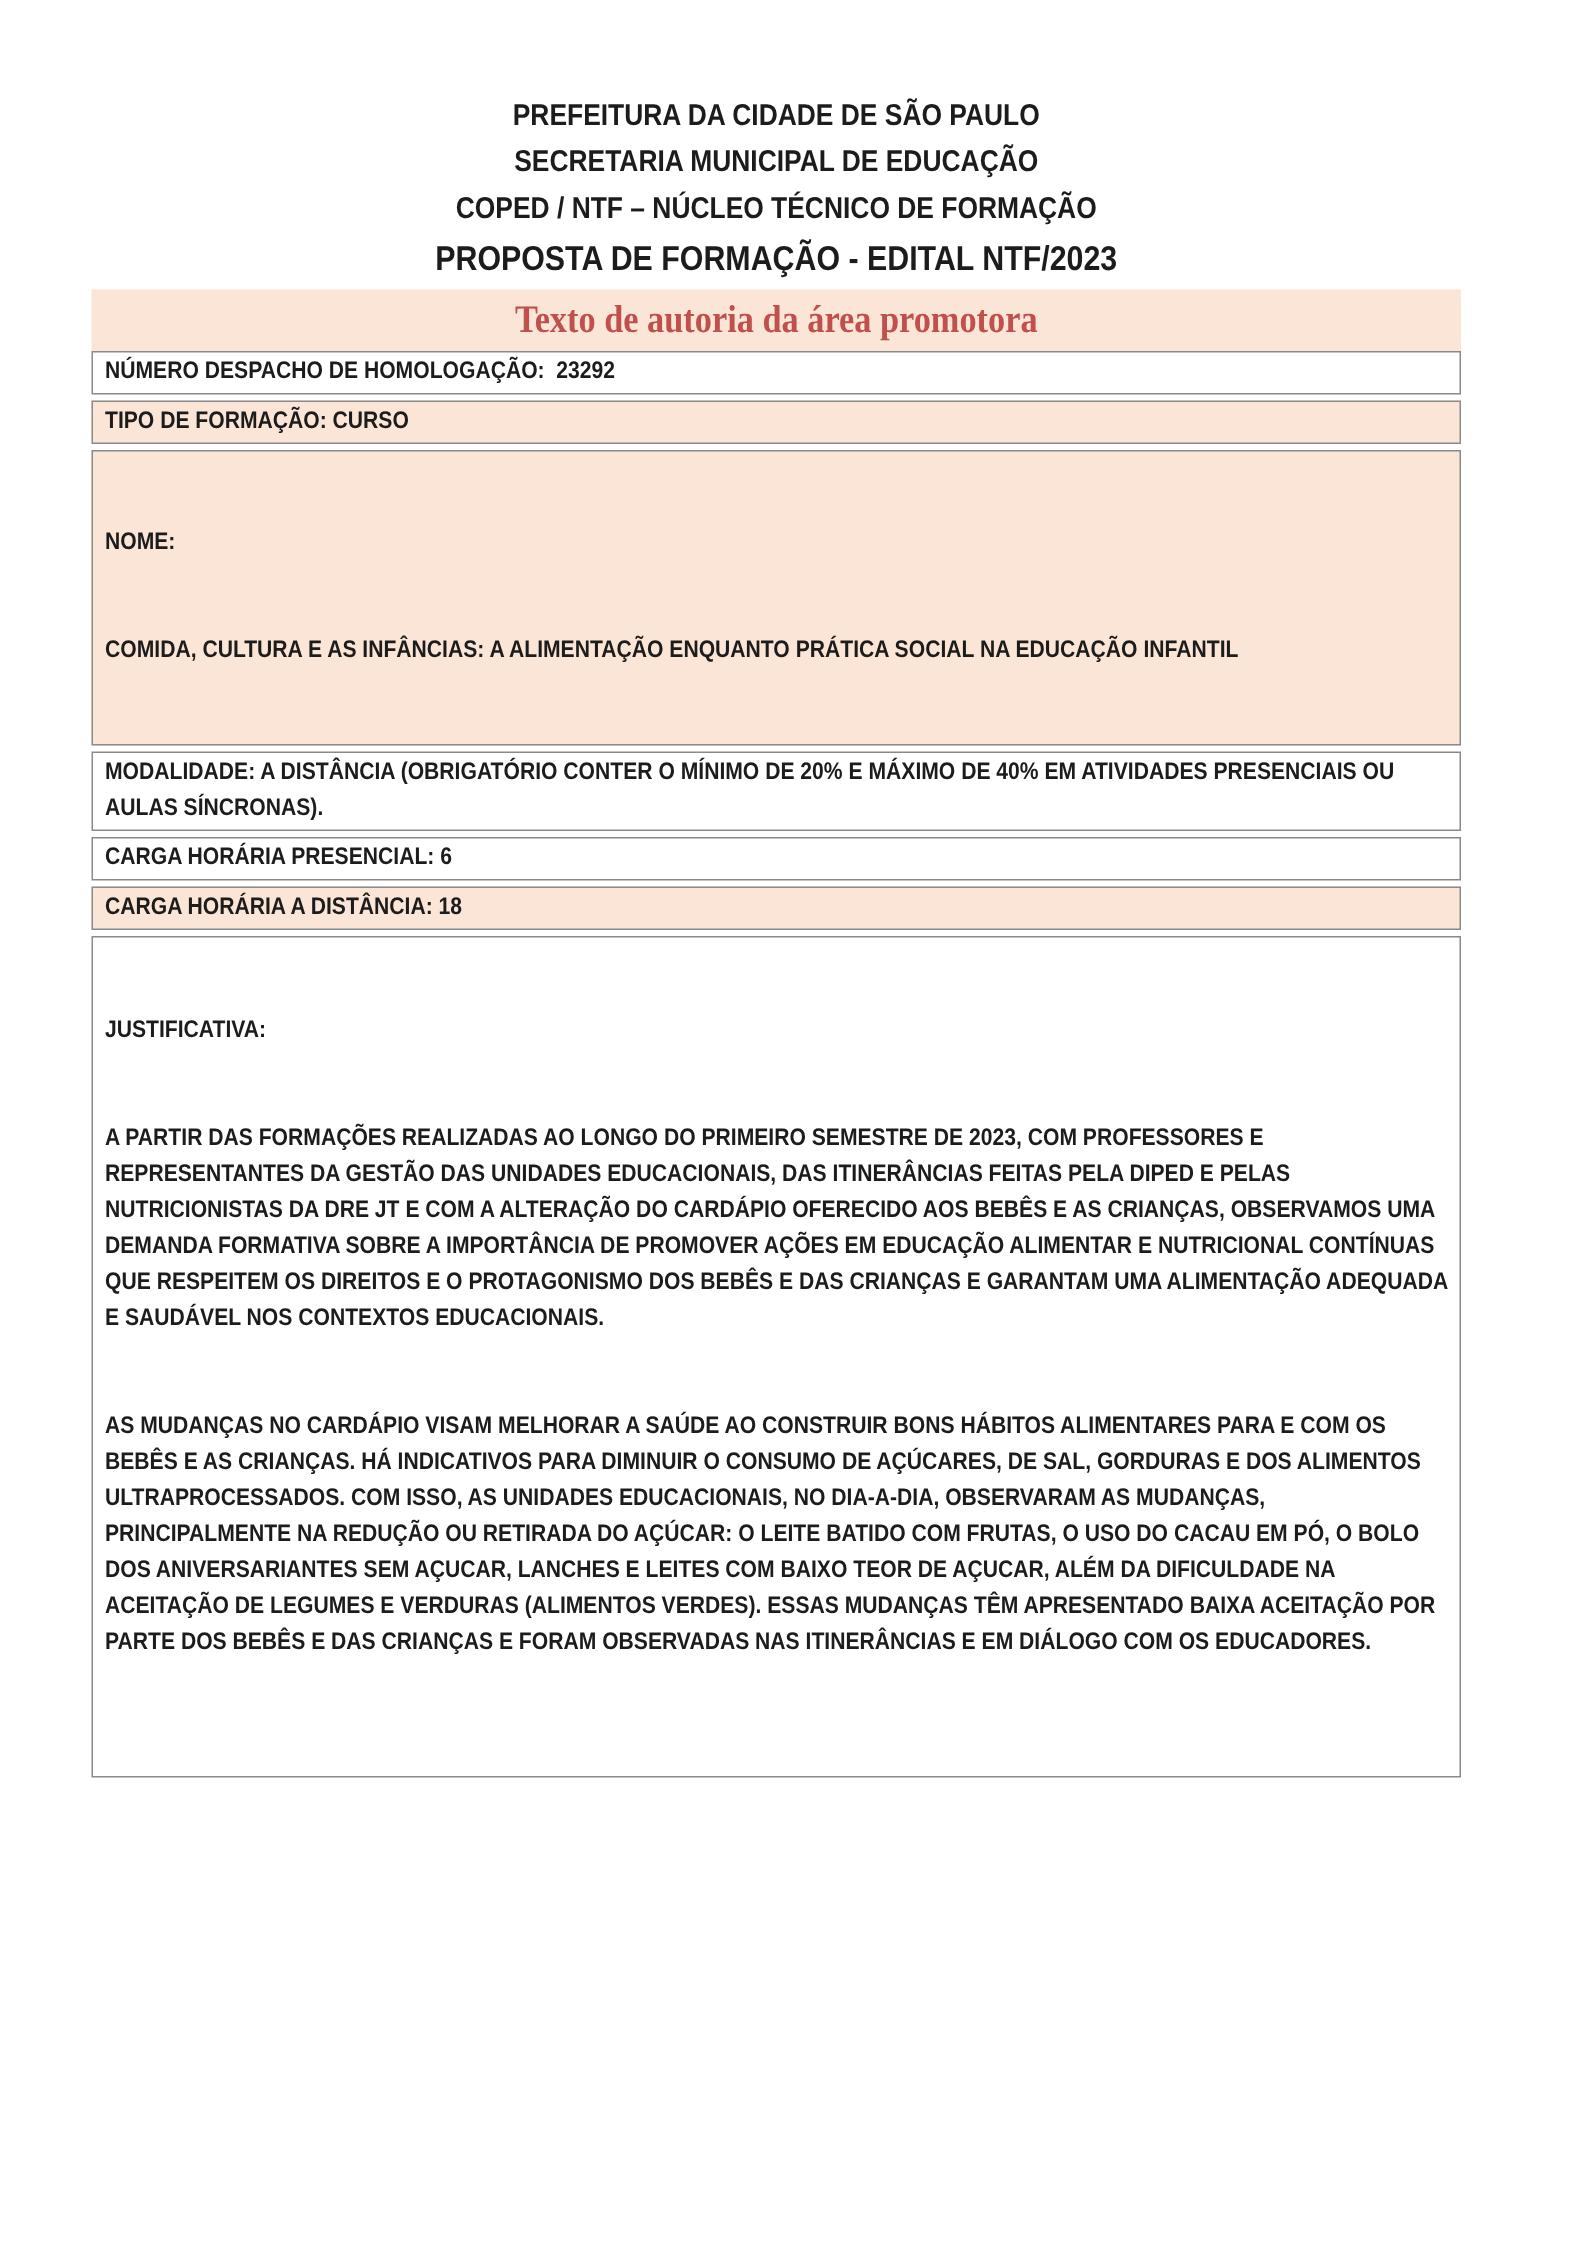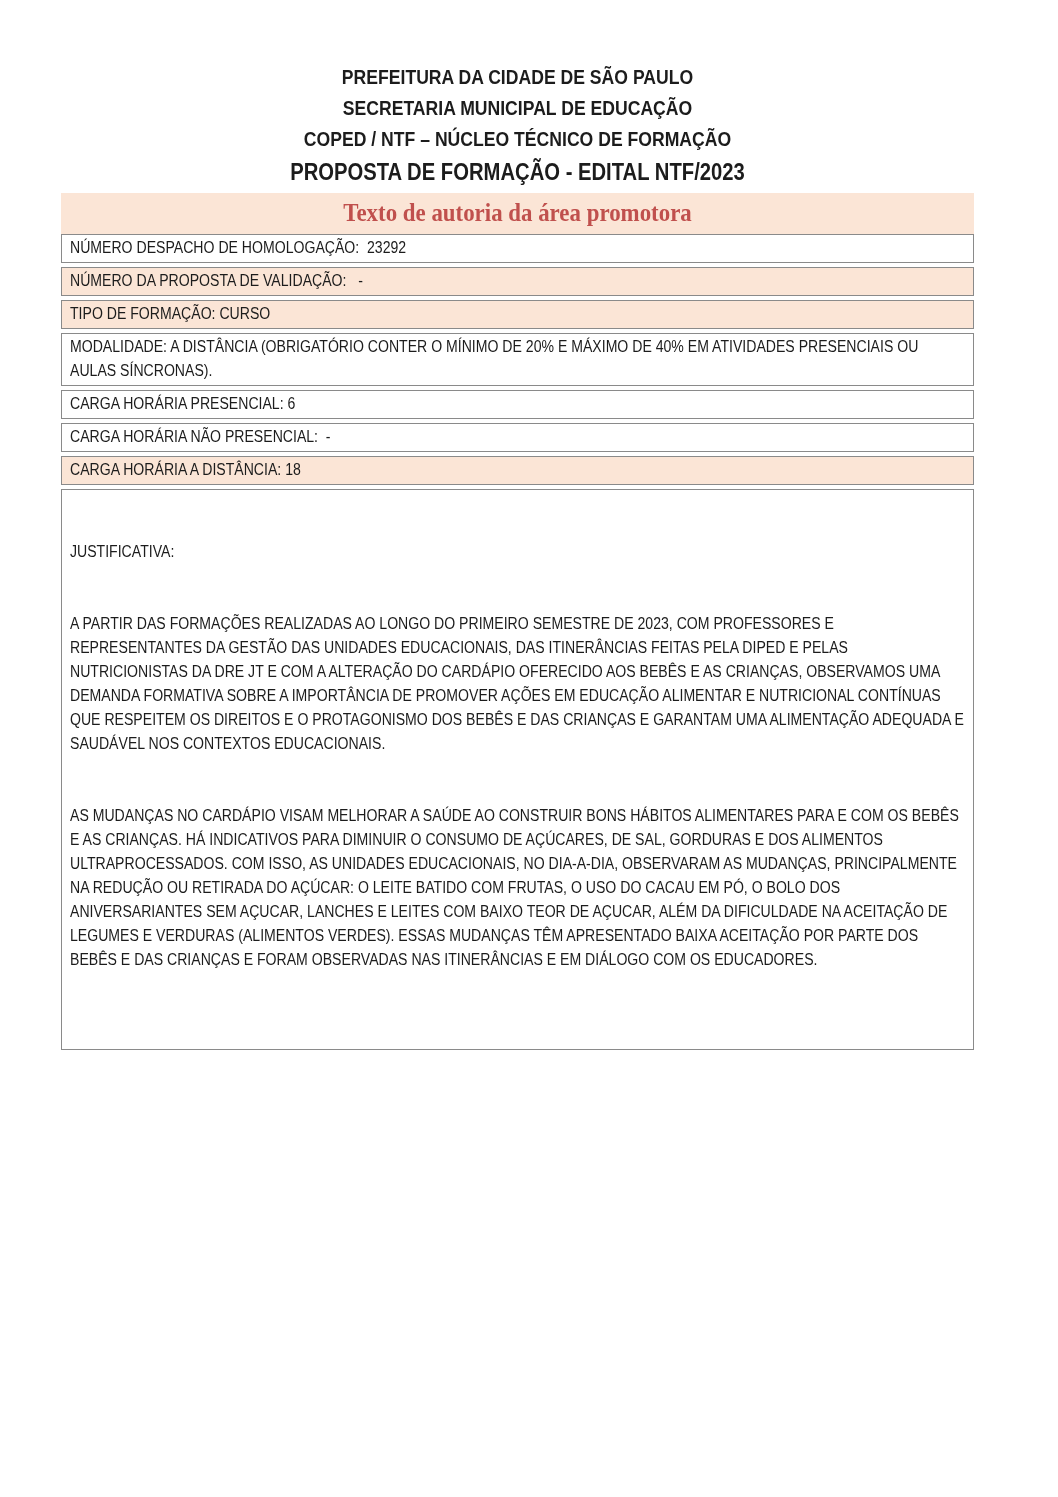--- a/index.html
+++ b/index.html
@@ -35,20 +35,21 @@
   }
 
   .row{
     border:1px solid #8a8a8a;
     background:#ffffff;
     margin-bottom:4px;
     padding:1px 8px 2px 8px;
     font-size:16px;
     line-height:24px;
     overflow:hidden;
+    font-weight:bold;
   }
   .row.shade{background:#FBE5D6;}
   .row.b{font-weight:bold;}
   .row .condL{white-space:pre-wrap;}
 
   .block{padding-top:2px;padding-bottom:5px;}
   .block p{margin:0;}
   .block .ttl{margin:0;}
 </style>
 </head>
@@ -65,44 +66,44 @@
     </div>
 
     <div class="banner">
       <span class="condC">Texto de autoria da área promotora</span>
     </div>
 
     <div class="row">
       <span class="condL">NÚMERO DESPACHO DE HOMOLOGAÇÃO:  23292</span>
     </div>
 
-    <div class="row shade">
-      <span class="condL">NÚMERO DA PROPOSTA DE VALIDAÇÃO:   -</span>
-    </div>
 
 
     <div class="row shade">
       <span class="condL">TIPO DE FORMAÇÃO: CURSO</span>
     </div>
 
 
+    <div class="row shade b">
+      <div class="condL">
+        <div>NOME:</div>
+        <div>COMIDA, CULTURA E AS INFÂNCIAS: A ALIMENTAÇÃO ENQUANTO PRÁTICA SOCIAL NA EDUCAÇÃO INFANTIL</div>
+      </div>
+    </div>
 
     <div class="row">
       <span class="condL">MODALIDADE: A DISTÂNCIA (OBRIGATÓRIO CONTER O MÍNIMO DE 20% E MÁXIMO DE 40% EM ATIVIDADES PRESENCIAIS OU AULAS SÍNCRONAS).</span>
     </div>
 
 
     <div class="row">
       <span class="condL">CARGA HORÁRIA PRESENCIAL: 6</span>
     </div>
 
 
-    <div class="row">
-      <span class="condL">CARGA HORÁRIA NÃO PRESENCIAL:  -</span>
-    </div>
 
     <div class="row shade">
       <span class="condL">CARGA HORÁRIA A DISTÂNCIA: 18</span>
     </div>
 
     <div class="row block">
       <div class="condL">
         <p class="ttl">JUSTIFICATIVA:</p>
         <p>A PARTIR DAS FORMAÇÕES REALIZADAS AO LONGO DO PRIMEIRO SEMESTRE DE 2023, COM PROFESSORES E REPRESENTANTES DA GESTÃO DAS UNIDADES EDUCACIONAIS, DAS ITINERÂNCIAS FEITAS PELA DIPED E PELAS NUTRICIONISTAS DA DRE JT E COM A ALTERAÇÃO DO CARDÁPIO OFERECIDO AOS BEBÊS E AS CRIANÇAS, OBSERVAMOS UMA DEMANDA FORMATIVA SOBRE A IMPORTÂNCIA DE PROMOVER AÇÕES EM EDUCAÇÃO ALIMENTAR E NUTRICIONAL CONTÍNUAS QUE RESPEITEM OS DIREITOS E O PROTAGONISMO DOS BEBÊS E DAS CRIANÇAS E GARANTAM UMA ALIMENTAÇÃO ADEQUADA E SAUDÁVEL NOS CONTEXTOS EDUCACIONAIS.</p>
         <p>AS MUDANÇAS NO CARDÁPIO VISAM MELHORAR A SAÚDE AO CONSTRUIR BONS HÁBITOS ALIMENTARES PARA E COM OS BEBÊS E AS CRIANÇAS. HÁ INDICATIVOS PARA DIMINUIR O CONSUMO DE AÇÚCARES, DE SAL, GORDURAS E DOS ALIMENTOS ULTRAPROCESSADOS. COM ISSO, AS UNIDADES EDUCACIONAIS, NO DIA-A-DIA, OBSERVARAM AS MUDANÇAS, PRINCIPALMENTE NA REDUÇÃO OU RETIRADA DO AÇÚCAR: O LEITE BATIDO COM FRUTAS, O USO DO CACAU EM PÓ, O BOLO DOS ANIVERSARIANTES SEM AÇUCAR, LANCHES E LEITES COM BAIXO TEOR DE AÇUCAR, ALÉM DA DIFICULDADE NA ACEITAÇÃO DE LEGUMES E VERDURAS (ALIMENTOS VERDES). ESSAS MUDANÇAS TÊM APRESENTADO BAIXA ACEITAÇÃO POR PARTE DOS BEBÊS E DAS CRIANÇAS E FORAM OBSERVADAS NAS ITINERÂNCIAS E EM DIÁLOGO COM OS EDUCADORES.</p>

